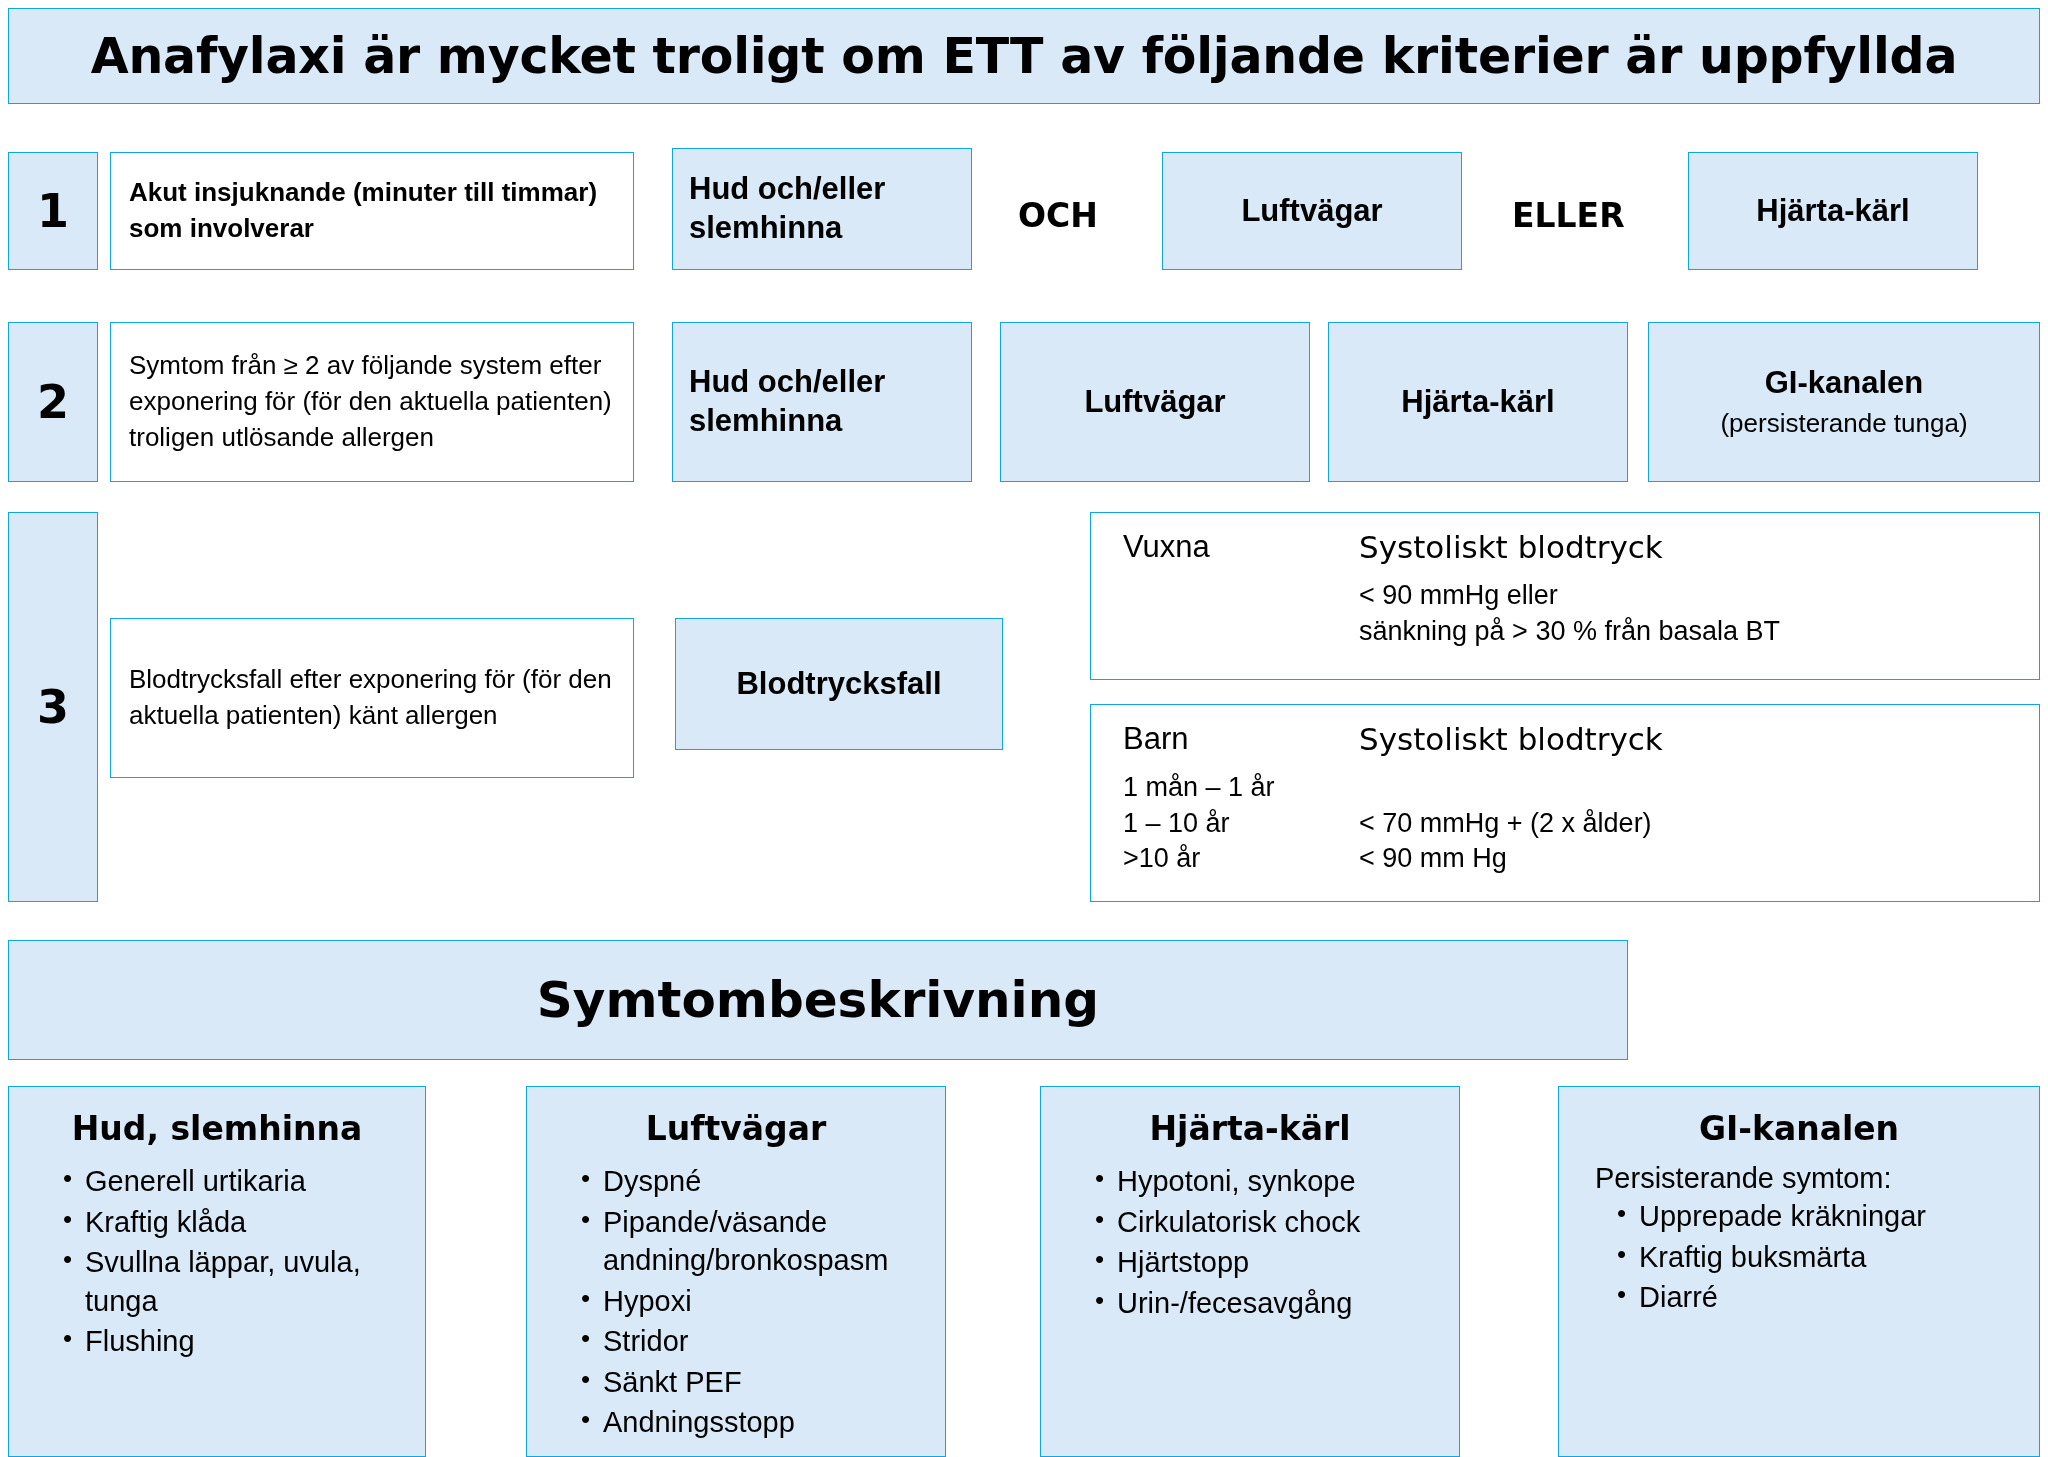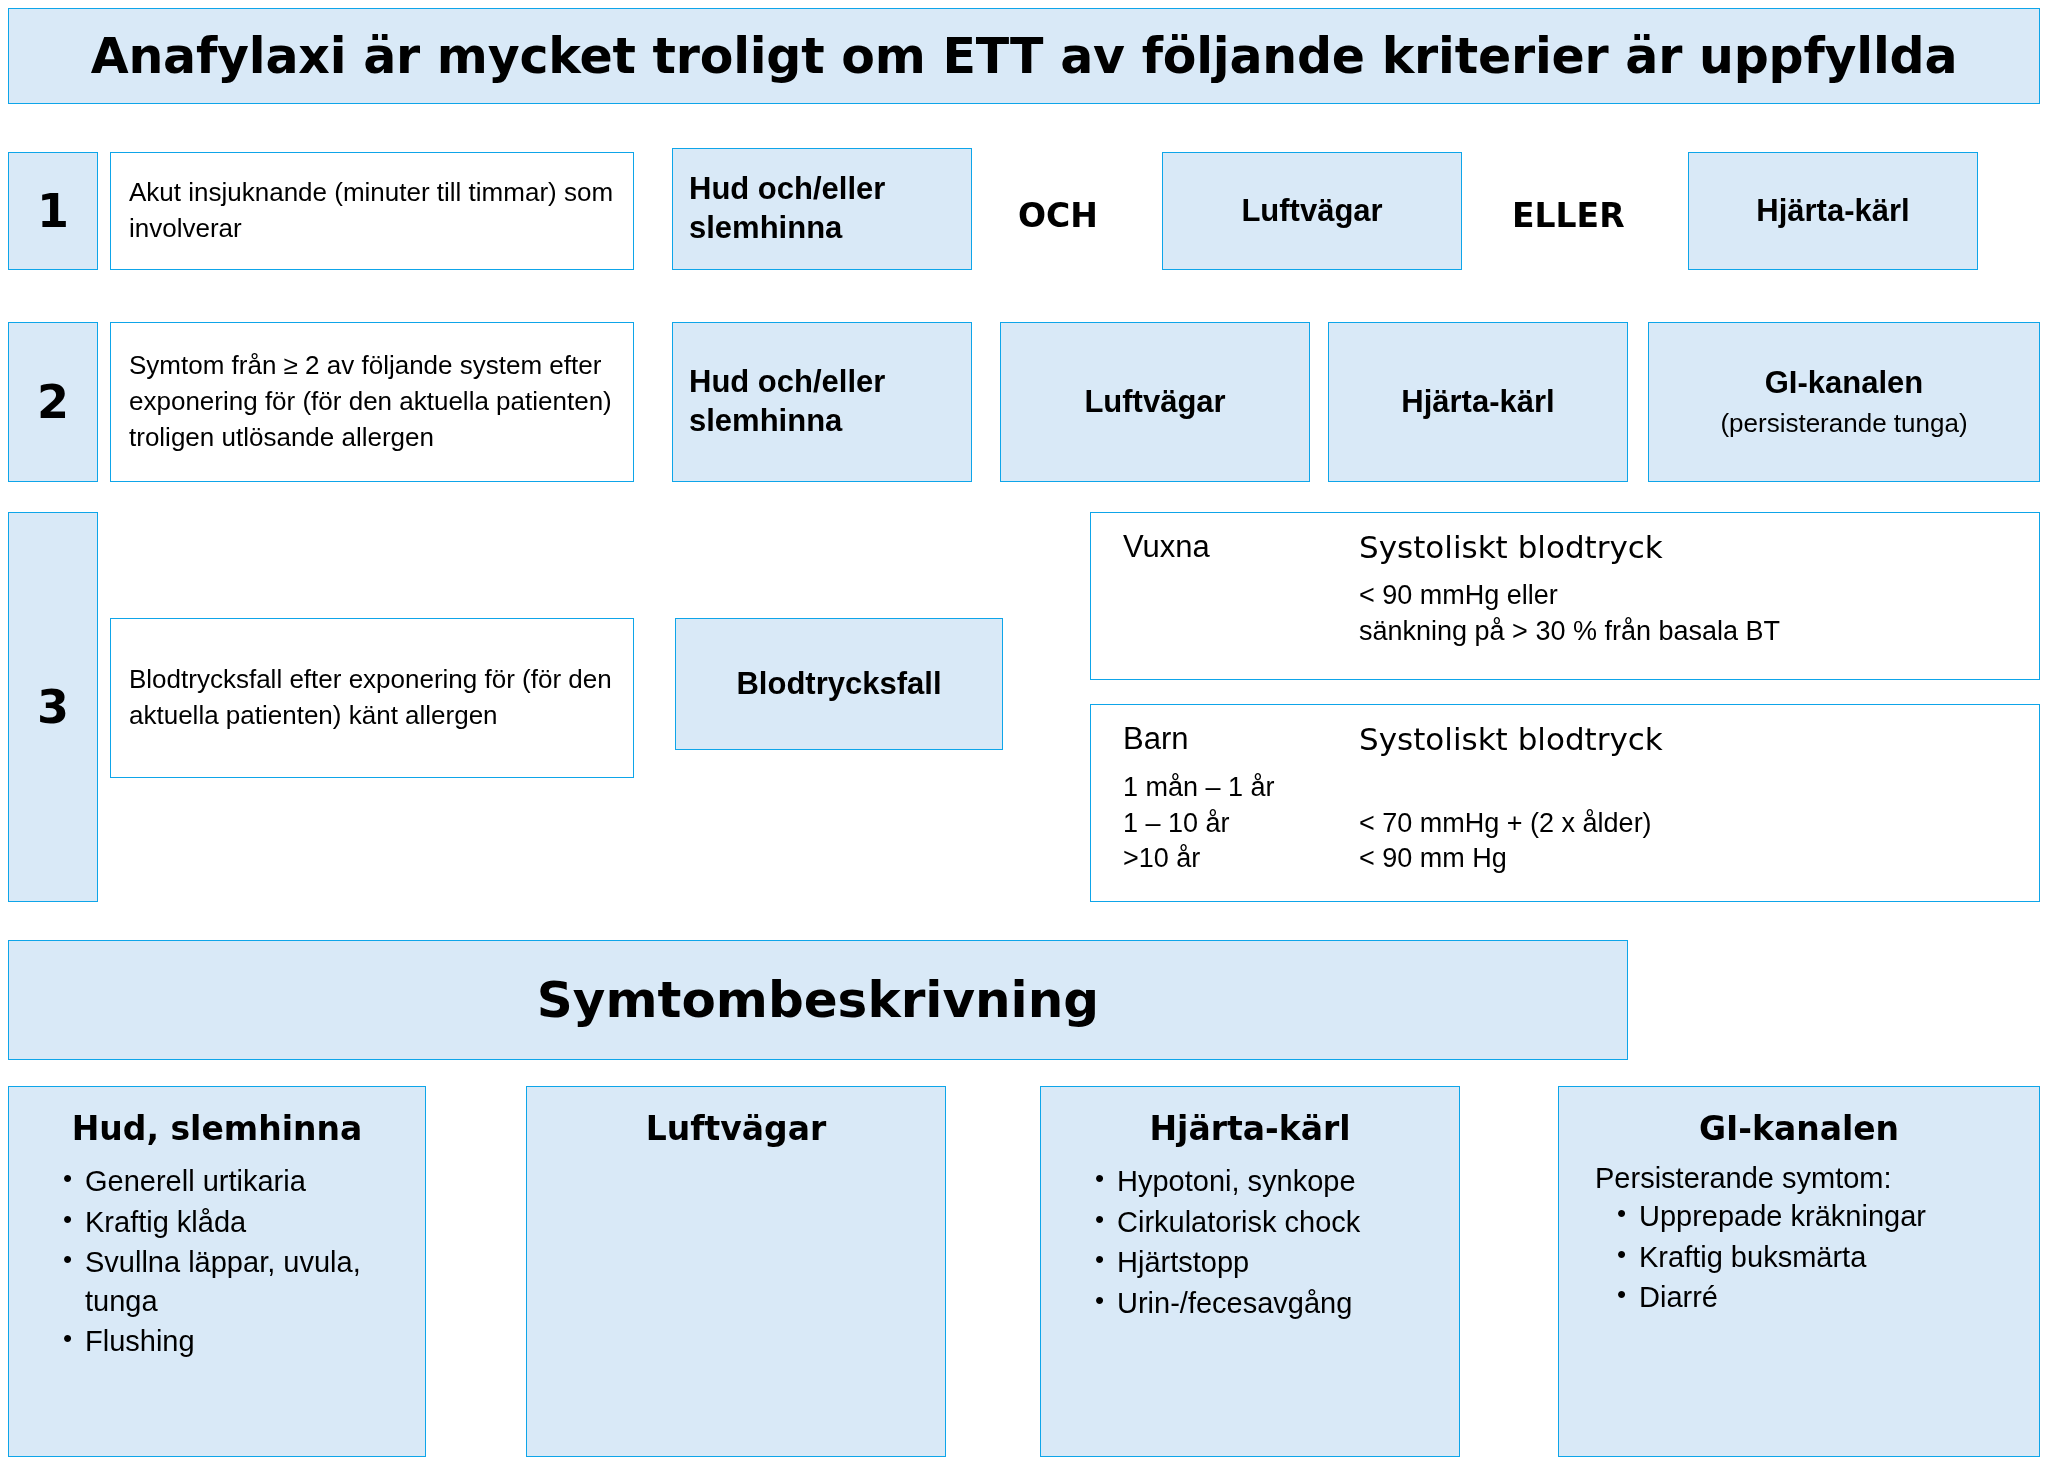--- a/index.html
+++ b/index.html
@@ -29,21 +29,21 @@
 
   
   .numcell{display:flex;align-items:center;justify-content:center;}
   .numcell .n{font-size:46px;font-weight:bold;font-family:"DejaVu Sans",sans-serif;}
   #num-1{left:8px;top:152px;width:90px;height:118px;}
   #num-2{left:8px;top:322px;width:90px;height:160px;}
   #num-3{left:8px;top:512px;width:90px;height:390px;}
 
   
   .desc{padding:12px 18px;font-size:26px;line-height:1.38;}
-  #desc-1{left:110px;top:152px;width:524px;height:118px;}
+  #desc-1{left:110px;top:152px;width:524px;height:118px;font-weight:bold;}
   #desc-2{left:110px;top:322px;width:524px;height:160px;}
   #desc-3{left:110px;top:618px;width:524px;height:160px;}
 
   
   .sys{font-size:31px;font-weight:bold;line-height:1.25;padding:6px 16px;}
   #sys-hud-1{left:672px;top:148px;width:300px;height:122px;
              display:flex;align-items:center;justify-content:flex-start;text-align:left;}
   #sys-luft-1{left:1162px;top:152px;width:300px;height:118px;}
   #sys-hjarta-1{left:1688px;top:152px;width:290px;height:118px;}
 
@@ -192,20 +192,28 @@
   <ul>
     <li>Generell urtikaria</li>
     <li>Kraftig klåda</li>
     <li>Svullna läppar, uvula, tunga</li>
     <li>Flushing</li>
   </ul>
 </div>
 
 <div class="box col" id="col-luft">
   <h3>Luftvägar</h3>
+  <ul>
+    <li>Dyspné</li>
+    <li>Pipande/väsande andning/bronkospasm</li>
+    <li>Hypoxi</li>
+    <li>Stridor</li>
+    <li>Sänkt PEF</li>
+    <li>Andningsstopp</li>
+  </ul>
 </div>
 
 <div class="box col" id="col-hjarta">
   <h3>Hjärta-kärl</h3>
   <ul>
     <li>Hypotoni, synkope</li>
     <li>Cirkulatorisk chock</li>
     <li>Hjärtstopp</li>
     <li>Urin-/fecesavgång</li>
   </ul>

